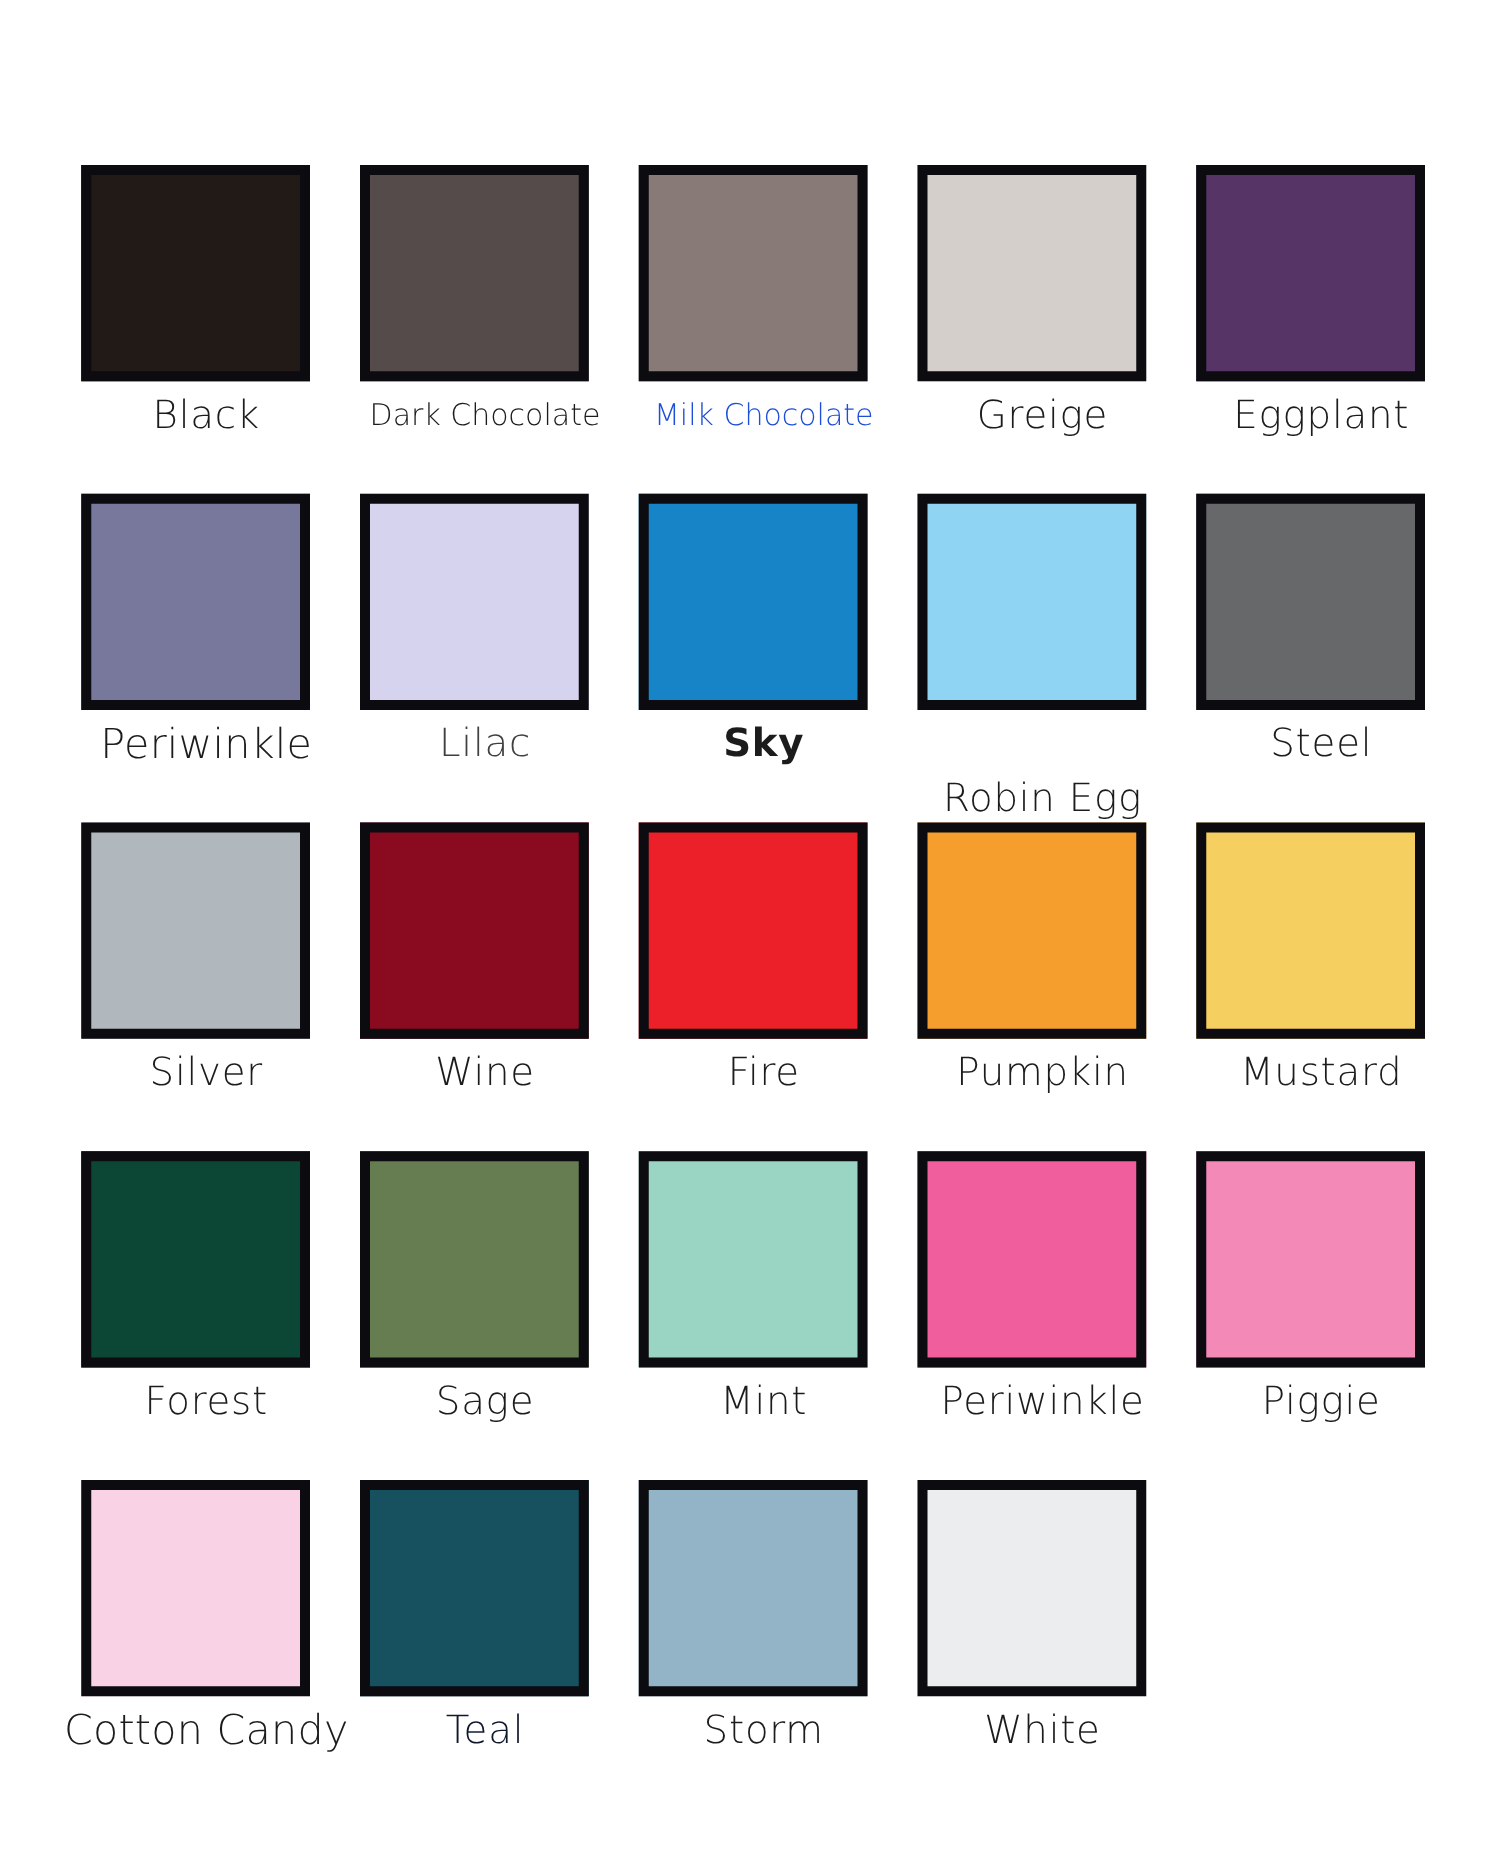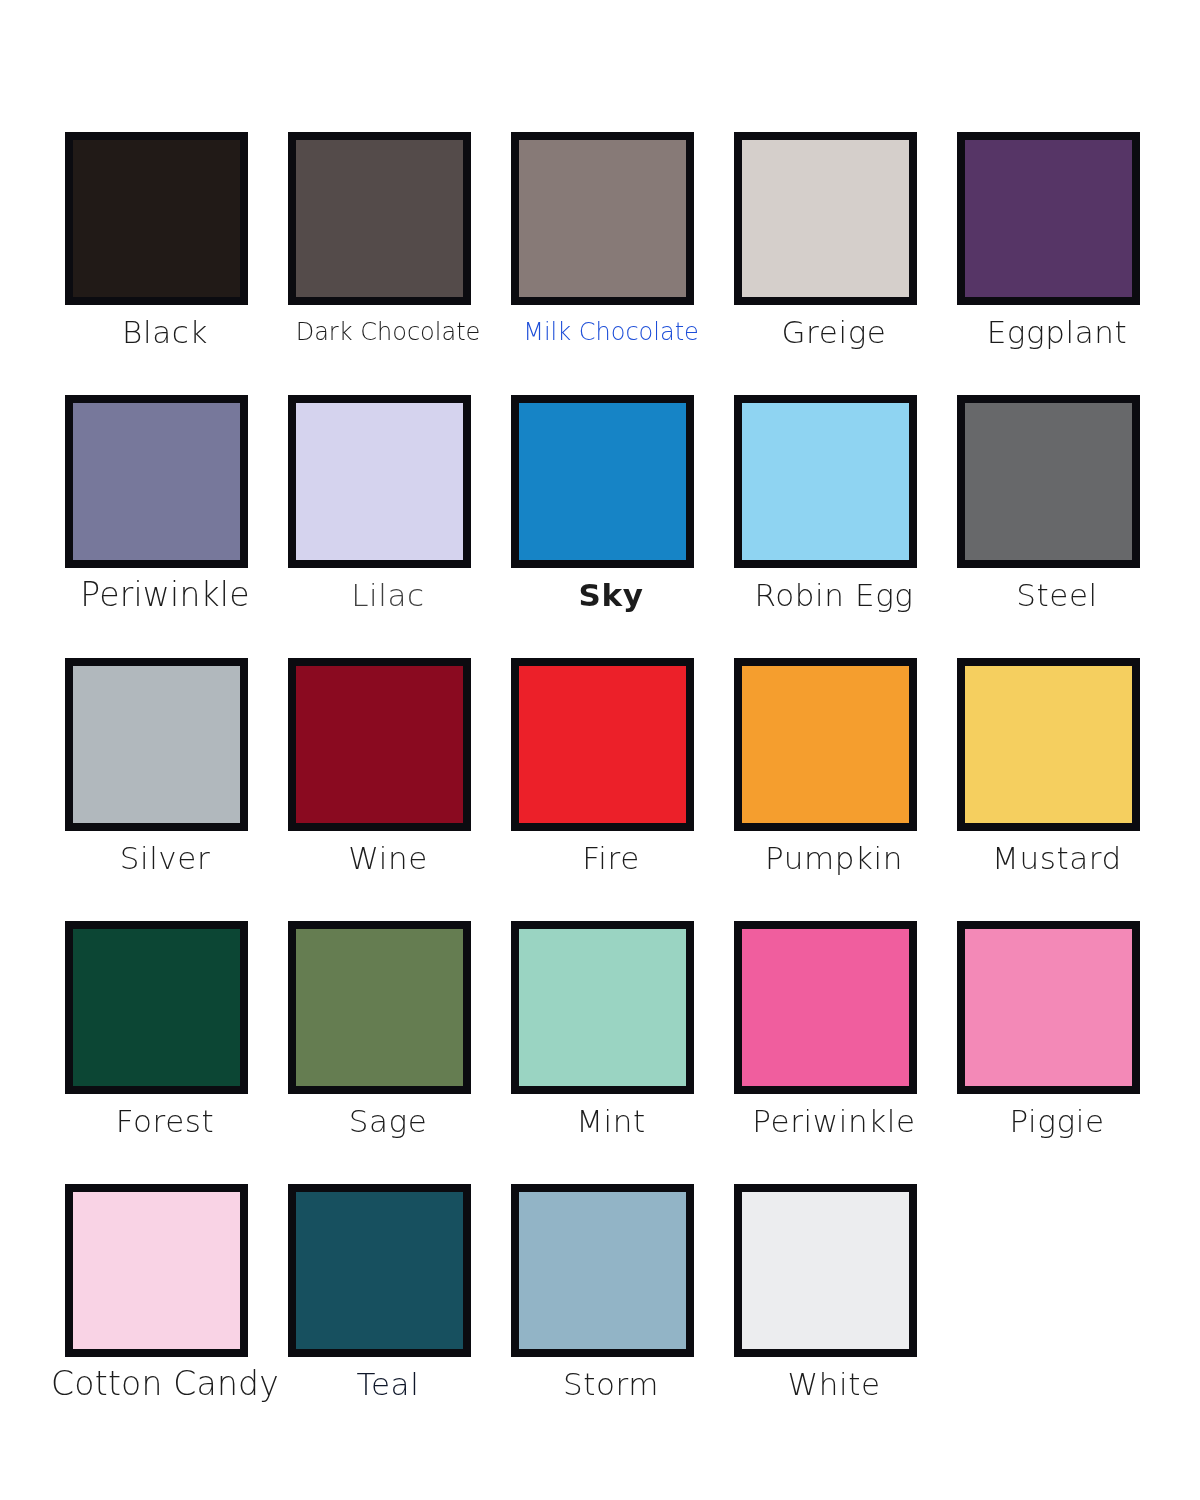--- a/index.html
+++ b/index.html
@@ -107,21 +107,21 @@
       <div class="swatch-cell">
         <div class="swatch-chip" style="background: rgb(213, 211, 238); border-color: rgb(11, 11, 16);"></div>
         <div class="swatch-label" style="color: #404040;">Lilac</div>
       </div>
       <div class="swatch-cell">
         <div class="swatch-chip" style="background: rgb(22, 132, 198); border-color: rgb(11, 11, 16);"></div>
         <div class="swatch-label" style="color: rgb(28, 28, 28); font-weight: bold;">Sky</div>
       </div>
       <div class="swatch-cell">
         <div class="swatch-chip" style="background: rgb(143, 212, 242); border-color: rgb(11, 11, 16);"></div>
-        <div class="swatch-label" style="color: rgb(28, 28, 28);">Robin Egg</div>
+        <div class="swatch-label" style="color: rgb(28, 28, 28); margin-top: 44px;">Robin Egg</div>
       </div>
       <div class="swatch-cell">
         <div class="swatch-chip" style="background: rgb(103, 104, 106); border-color: rgb(11, 11, 16);"></div>
         <div class="swatch-label" style="color: rgb(28, 28, 28);">Steel</div>
       </div>
       <div class="swatch-cell">
         <div class="swatch-chip" style="background: rgb(177, 184, 189); border-color: rgb(11, 11, 16);"></div>
         <div class="swatch-label" style="color: rgb(28, 28, 28);">Silver</div>
       </div>
       <div class="swatch-cell">

